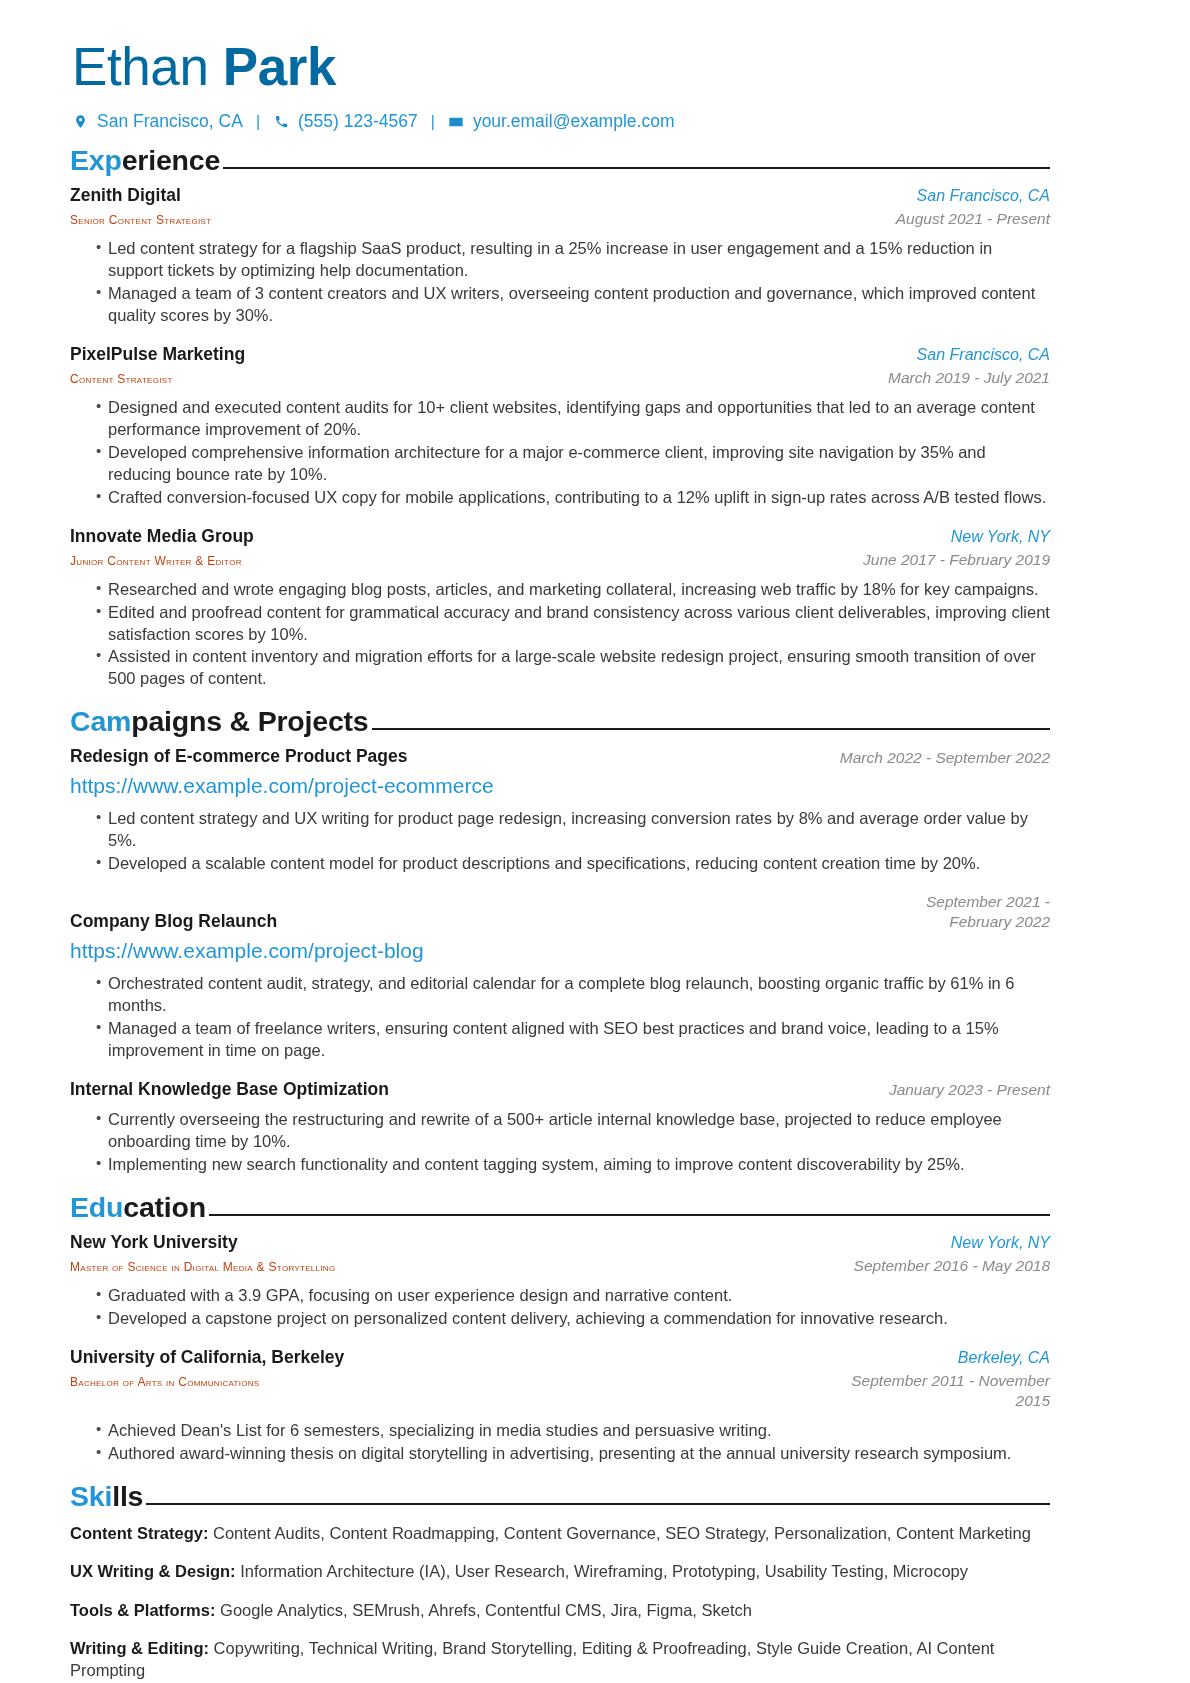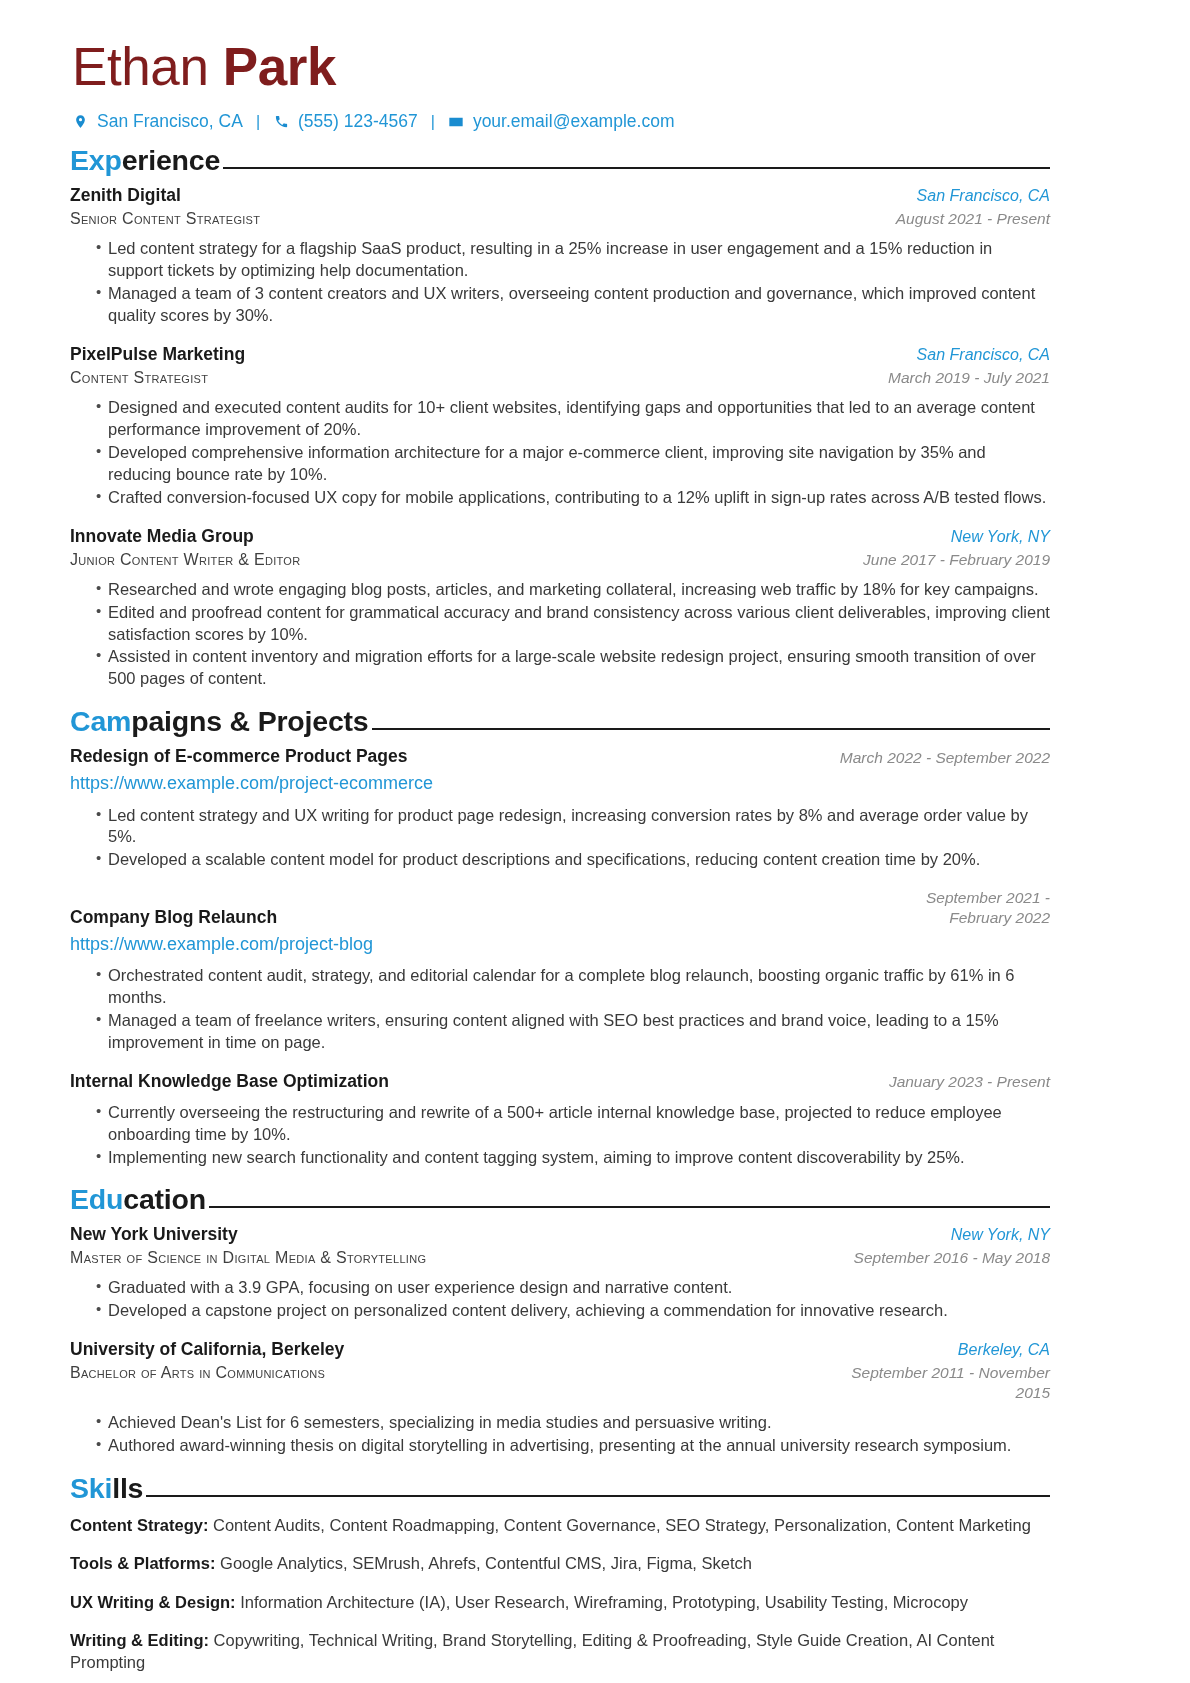--- a/index.html
+++ b/index.html
@@ -20,21 +20,21 @@
     box-sizing: border-box;
     padding: 38px 140px 40px 70px;
     background: #ffffff;
   }
 
   
   .name {
     font-size: 53px;
     line-height: 1.08;
     letter-spacing: -0.4px;
-    color: #7f1d1d;
+    color: #0369a1;
     font-weight: 400;
     margin: 0 0 16px 2px;
     white-space: nowrap;
   }
   .name .last { font-weight: 700; }
 
   .contact-line {
     display: flex;
     align-items: center;
     gap: 0;
@@ -112,38 +112,38 @@
   .place {
     font-size: 16px;
     font-style: italic;
     color: #2196d6;
     text-align: right;
     line-height: 1.3;
     flex: 0 0 auto;
     max-width: 230px;
   }
   .role {
-    font-size: 16px;
-    color: #404040;
+    font-size: 12px;
+    color: #c2410c;
     font-variant: small-caps;
     font-weight: 500;
     letter-spacing: 0.3px;
     line-height: 1.25;
   }
   .dates {
     font-size: 15.5px;
     font-style: italic;
     color: #8a8a8a;
     text-align: right;
     line-height: 1.3;
     flex: 0 0 auto;
     max-width: 215px;
   }
   .url {
-    font-size: 18px;
+    font-size: 21px;
     color: #2196d6;
     line-height: 1.3;
     margin-top: 4px;
     word-break: break-all;
   }
 
   ul.bullets {
     list-style: none;
     margin: 9px 0 0 0;
     padding: 0;
@@ -352,22 +352,22 @@
 
   <div class="section">
     <div class="section-head">
       <div class="section-title"><span class="accent">Ski</span><span>lls</span></div>
       <div class="section-rule"></div>
     </div>
 
     <div class="skills-list">
       <div class="skill-row"><span class="skill-cat">Content Strategy:</span>
         <span>Content Audits, Content Roadmapping, Content Governance, SEO Strategy, Personalization, Content Marketing</span></div>
+      <div class="skill-row"><span class="skill-cat">UX Writing &amp; Design:</span>
+        <span>Information Architecture (IA), User Research, Wireframing, Prototyping, Usability Testing, Microcopy</span></div>
       <div class="skill-row"><span class="skill-cat">Tools &amp; Platforms:</span>
         <span>Google Analytics, SEMrush, Ahrefs, Contentful CMS, Jira, Figma, Sketch</span></div>
-      <div class="skill-row"><span class="skill-cat">UX Writing &amp; Design:</span>
-        <span>Information Architecture (IA), User Research, Wireframing, Prototyping, Usability Testing, Microcopy</span></div>
       <div class="skill-row"><span class="skill-cat">Writing &amp; Editing:</span>
         <span>Copywriting, Technical Writing, Brand Storytelling, Editing &amp; Proofreading, Style Guide Creation, AI Content Prompting</span></div>
     </div>
   </div>
 
 </div>
 
 </body></html>

